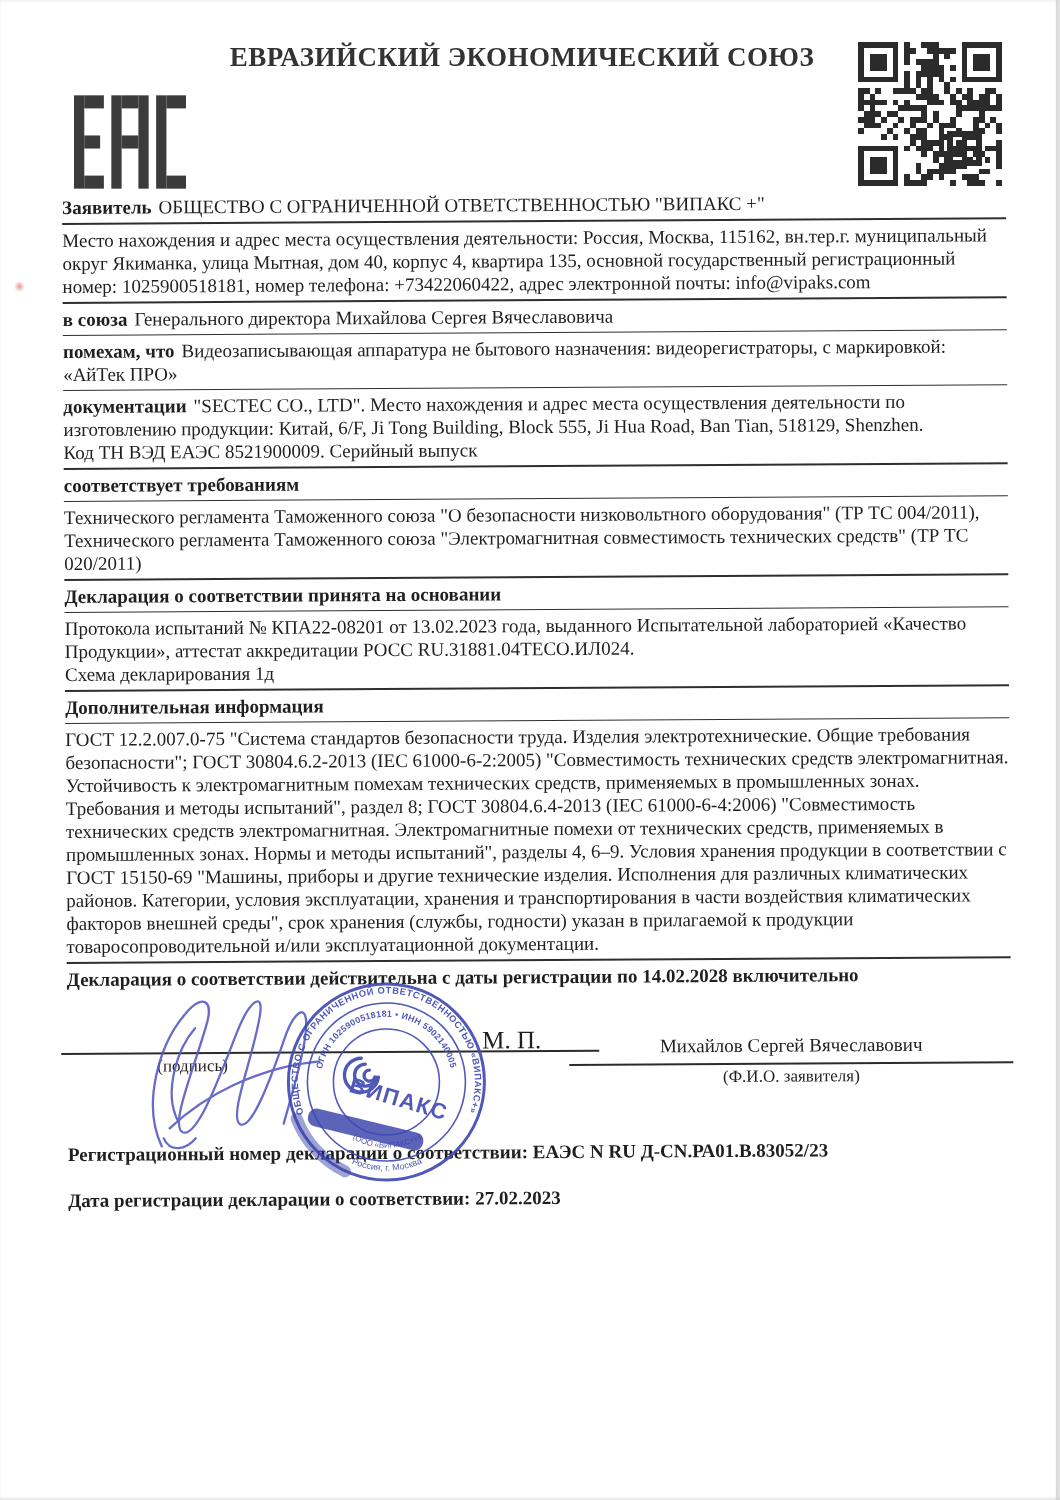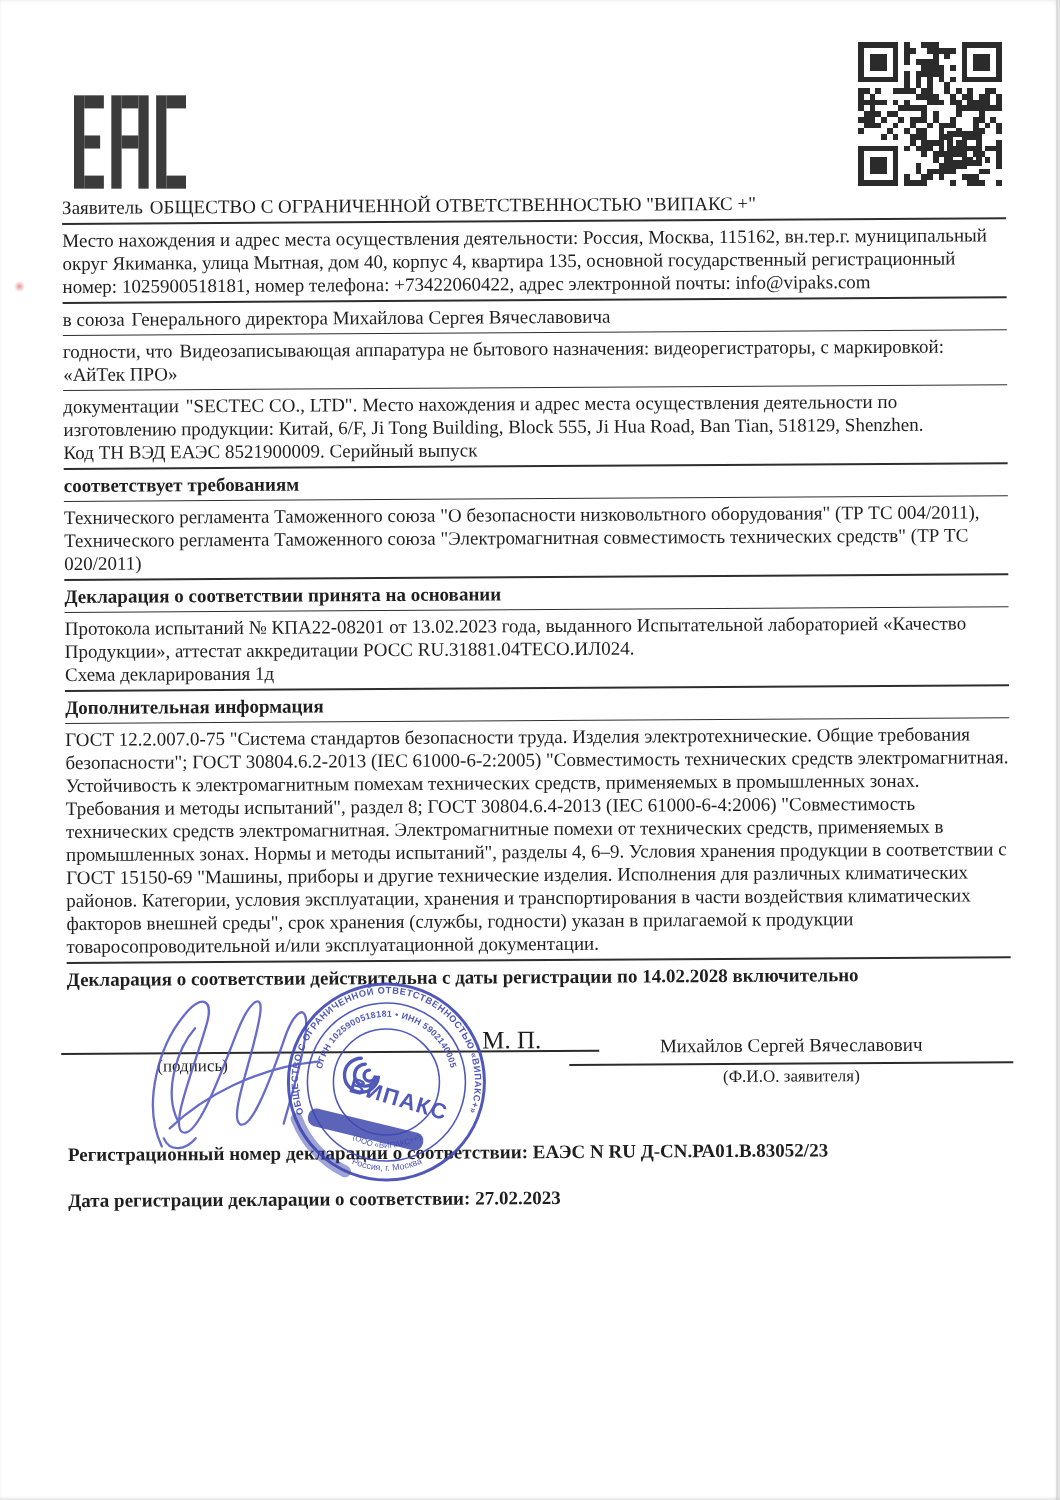--- a/index.html
+++ b/index.html
@@ -13,21 +13,21 @@
   .eac-logo{position:absolute;left:74px;top:92px;width:112px;height:100px;}
   .titles{position:absolute;left:0;top:40px;width:1060px;text-align:center;}
   .title-inner{display:inline-block;transform:translateX(-8px);}
   .title1{font-size:27px;font-weight:bold;letter-spacing:.5px;color:#333;line-height:1.3;}
   .title2{font-size:25px;font-weight:bold;letter-spacing:.5px;color:#333;line-height:1.25;}
   .qr{position:absolute;left:858px;top:42px;width:144px;height:144px;}
   .qr svg{width:100%;height:100%;fill:#2b2b2b;shape-rendering:crispEdges;}
   
   .doc{position:absolute;left:62px;top:196px;width:944px;transform:rotate(-0.35deg);transform-origin:top left;}
   .doc p{margin:0;font-size:19px;line-height:23px;}
-  .lbl{font-weight:normal;margin-right:7px;}
+  .lbl{font-weight:bold;margin-right:7px;}
   .bold-row{font-weight:bold;}
   .rule{border-top:2px solid #2e2e2e;margin:4px 0 4px 0;height:0;}
   .rule.thin{border-top-width:1.5px;}
   
   .sig-area{position:relative;height:150px;margin-top:2px;}
   .sig-line-left{position:absolute;left:-6px;top:60px;width:538px;border-top:2px solid #2b2b2b;}
   .sig-caption{position:absolute;left:70px;top:64px;font-size:17px;margin-left:20px;}
   .mp{position:absolute;left:415px;top:36px;font-size:25px;}
   .sig-line-right{position:absolute;left:502px;top:74px;width:444px;border-top:2px solid #2b2b2b;}
   .signer-name{position:absolute;left:502px;top:46px;width:444px;text-align:center;font-size:19px;}
@@ -60,20 +60,21 @@
       <rect x="51" y="0" width="18" height="14"></rect>
       <rect x="51" y="43" width="18" height="14"></rect>
       <rect x="88" y="0" width="11" height="100"></rect>
       <rect x="99" y="0" width="21" height="14"></rect>
       <rect x="99" y="86" width="21" height="14"></rect>
     </svg>
   </div>
 
   <div class="titles">
     <div class="title-inner">
+      <div class="title1">ЕВРАЗИЙСКИЙ ЭКОНОМИЧЕСКИЙ СОЮЗ</div>
     </div>
   </div>
 
   <div class="qr">
     <svg viewBox="0 0 25 25">
         <rect x="8" y="0" width="1" height="1"></rect>
         <rect x="11" y="0" width="1" height="1"></rect>
         <rect x="12" y="0" width="1" height="1"></rect>
         <rect x="13" y="0" width="1" height="1"></rect>
         <rect x="8" y="1" width="1" height="1"></rect>
@@ -308,21 +309,21 @@
 
     <p><b class="lbl">Заявитель</b><span>ОБЩЕСТВО С ОГРАНИЧЕННОЙ ОТВЕТСТВЕННОСТЬЮ "ВИПАКС +"</span></p>
     <div class="rule"></div>
 
     <p>Место нахождения и адрес места осуществления деятельности: Россия, Москва, 115162, вн.тер.г. муниципальный округ Якиманка, улица Мытная, дом 40, корпус 4, квартира 135, основной государственный регистрационный номер: 1025900518181, номер телефона: +73422060422, адрес электронной почты: info@vipaks.com</p>
     <div class="rule"></div>
 
     <p><b class="lbl">в союза</b><span>Генерального директора Михайлова Сергея Вячеславовича</span></p>
     <div class="rule thin"></div>
 
-    <p><b class="lbl">годности, что</b><span>Видеозаписывающая аппаратура не бытового назначения: видеорегистраторы, с маркировкой: «АйТек ПРО»</span></p>
+    <p><b class="lbl">помехам, что</b><span>Видеозаписывающая аппаратура не бытового назначения: видеорегистраторы, с маркировкой: «АйТек ПРО»</span></p>
     <div class="rule thin"></div>
 
     <p><b class="lbl">документации</b><span>"SECTEC CO., LTD". Место нахождения и адрес места осуществления деятельности по изготовлению продукции: Китай, 6/F, Ji Tong Building, Block 555, Ji Hua Road, Ban Tian, 518129, Shenzhen.</span></p>
     <p>Код ТН ВЭД ЕАЭС 8521900009. Серийный выпуск</p>
     <div class="rule"></div>
 
     <p class="bold-row">соответствует требованиям</p>
     <div class="rule thin"></div>
 
     <p>Технического регламента Таможенного союза "О безопасности низковольтного оборудования" (ТР ТС 004/2011), Технического регламента Таможенного союза "Электромагнитная совместимость технических средств" (ТР ТС 020/2011)</p>

